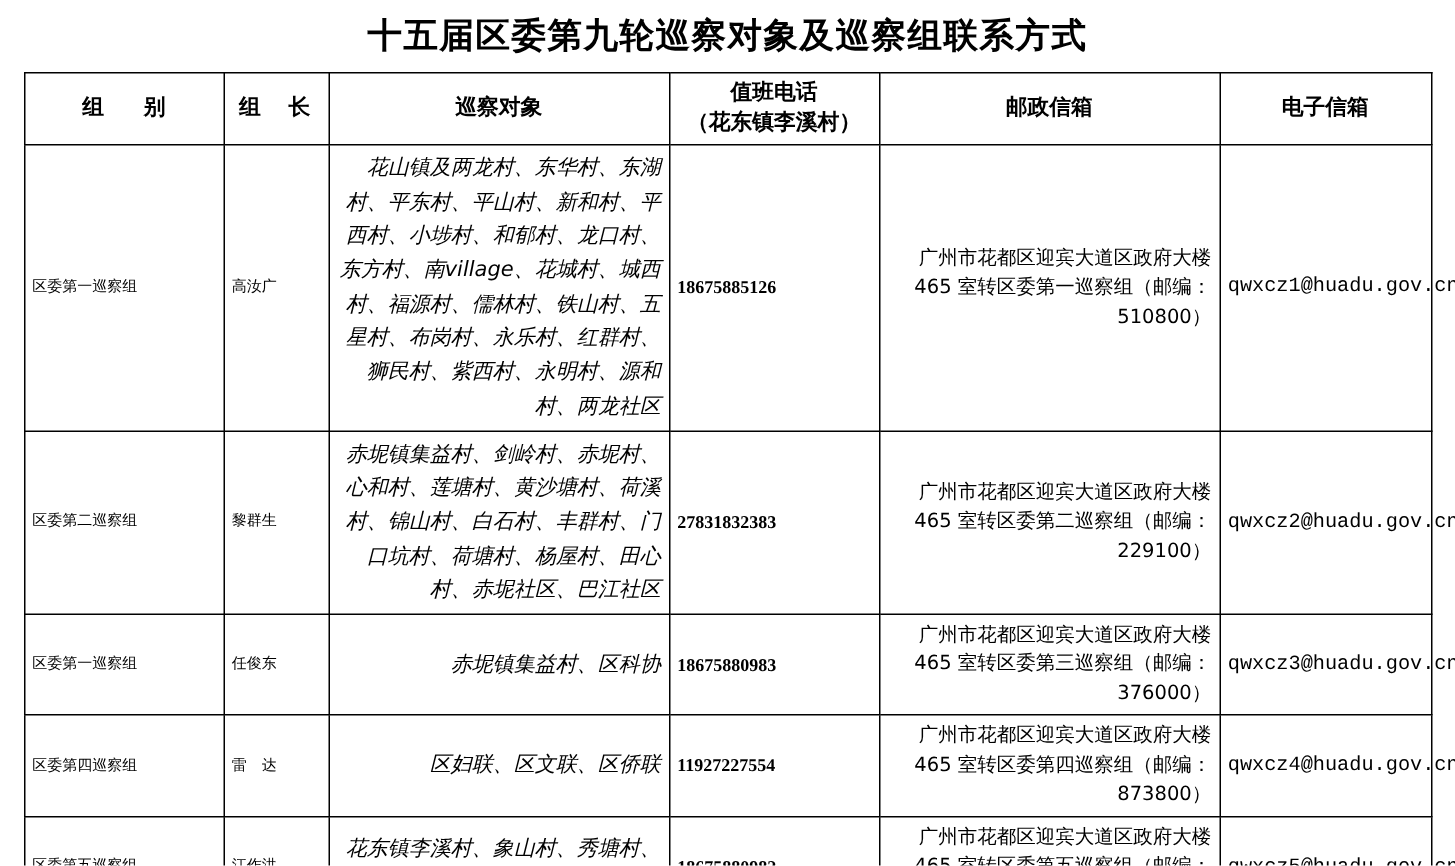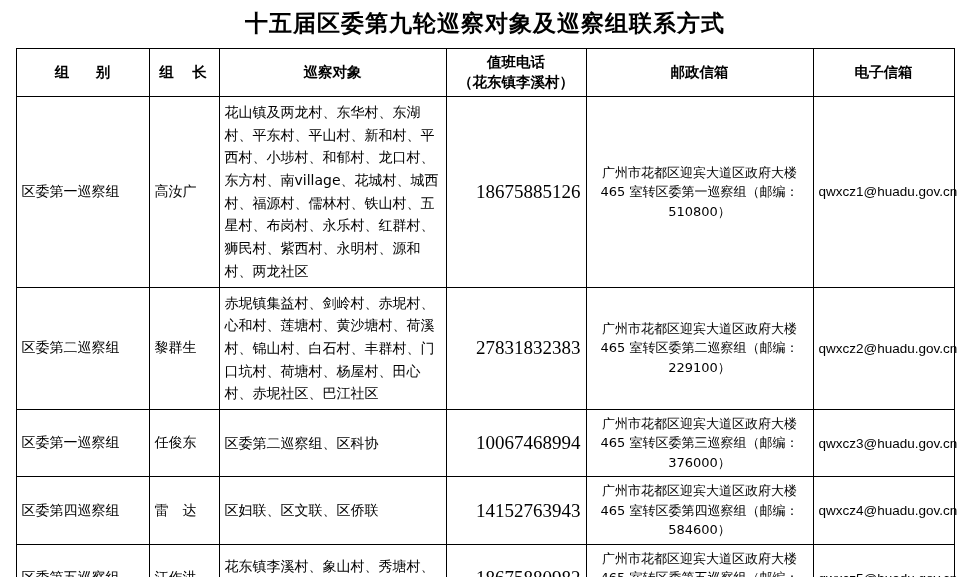--- a/index.html
+++ b/index.html
@@ -45,43 +45,45 @@
   table.main thead th {
     text-align: center;
     font-size: 14.5px;
     font-weight: bold;
     height: 36px;
     line-height: 1.35;
   }
   .hdr-group { letter-spacing: 6px; padding-left:6px;}
   .hdr-leader { letter-spacing: 2px; margin-top: 47px; }
   .cell-group, .cell-leader {
-    font-size: 14px;
+    font-size: 10px;
     text-align: left;
     line-height: 1.4;
   }
   .cell-targets {
     font-size: 14px;
-    text-align: left;
+    text-align: right;
     line-height: 1.62;
+    font-style: italic;
   }
   .cell-phone {
-    font-size: 19px;
-    text-align: right;
+    font-size: 12px;
+    text-align: left;
     font-family: "Liberation Serif", "DejaVu Serif", serif;
+    font-weight: bold;
   }
   .cell-post {
     font-size: 13px;
-    text-align: center;
+    text-align: right;
     line-height: 1.5;
   }
   .cell-email {
     font-size: 13.5px;
     text-align: left;
-    font-family: Liberation Sans, sans-serif;
+    font-family: Liberation Mono, monospace;
   }
   col.c-group { width: 133px; }
   col.c-leader { width: 70px; }
   col.c-targets { width: 227px; }
   col.c-phone { width: 140px; }
   col.c-post { width: 227px; }
   col.c-email { width: 141px; }
 </style>
 </head>
 <body>
@@ -125,31 +127,31 @@
         <td class="cell-group">区委第二巡察组</td>
         <td class="cell-leader">黎群生</td>
         <td class="cell-targets">赤坭镇集益村、剑岭村、赤坭村、心和村、莲塘村、黄沙塘村、荷溪村、锦山村、白石村、丰群村、门口坑村、荷塘村、杨屋村、田心村、赤坭社区、巴江社区</td>
         <td class="cell-phone">27831832383</td>
         <td class="cell-post">广州市花都区迎宾大道区政府大楼 465 室转区委第二巡察组（邮编：229100）</td>
         <td class="cell-email">qwxcz2@huadu.gov.cn</td>
       </tr>
       <tr>
         <td class="cell-group">区委第一巡察组</td>
         <td class="cell-leader">任俊东</td>
-        <td class="cell-targets">区委第二巡察组、区科协</td>
-        <td class="cell-phone">10067468994</td>
+        <td class="cell-targets">赤坭镇集益村、区科协</td>
+        <td class="cell-phone">18675880983</td>
         <td class="cell-post">广州市花都区迎宾大道区政府大楼 465 室转区委第三巡察组（邮编：376000）</td>
         <td class="cell-email">qwxcz3@huadu.gov.cn</td>
       </tr>
       <tr>
         <td class="cell-group">区委第四巡察组</td>
         <td class="cell-leader">雷　达</td>
         <td class="cell-targets">区妇联、区文联、区侨联</td>
-        <td class="cell-phone">14152763943</td>
-        <td class="cell-post">广州市花都区迎宾大道区政府大楼 465 室转区委第四巡察组（邮编：584600）</td>
+        <td class="cell-phone">11927227554</td>
+        <td class="cell-post">广州市花都区迎宾大道区政府大楼 465 室转区委第四巡察组（邮编：873800）</td>
         <td class="cell-email">qwxcz4@huadu.gov.cn</td>
       </tr>
       <tr>
         <td class="cell-group">区委第五巡察组</td>
         <td class="cell-leader">江作洪</td>
         <td class="cell-targets">花东镇李溪村、象山村、秀塘村、联安村、七星村</td>
         <td class="cell-phone">18675880982</td>
         <td class="cell-post">广州市花都区迎宾大道区政府大楼 465 室转区委第五巡察组（邮编：510800）</td>
         <td class="cell-email">qwxcz5@huadu.gov.cn</td>
       </tr>

